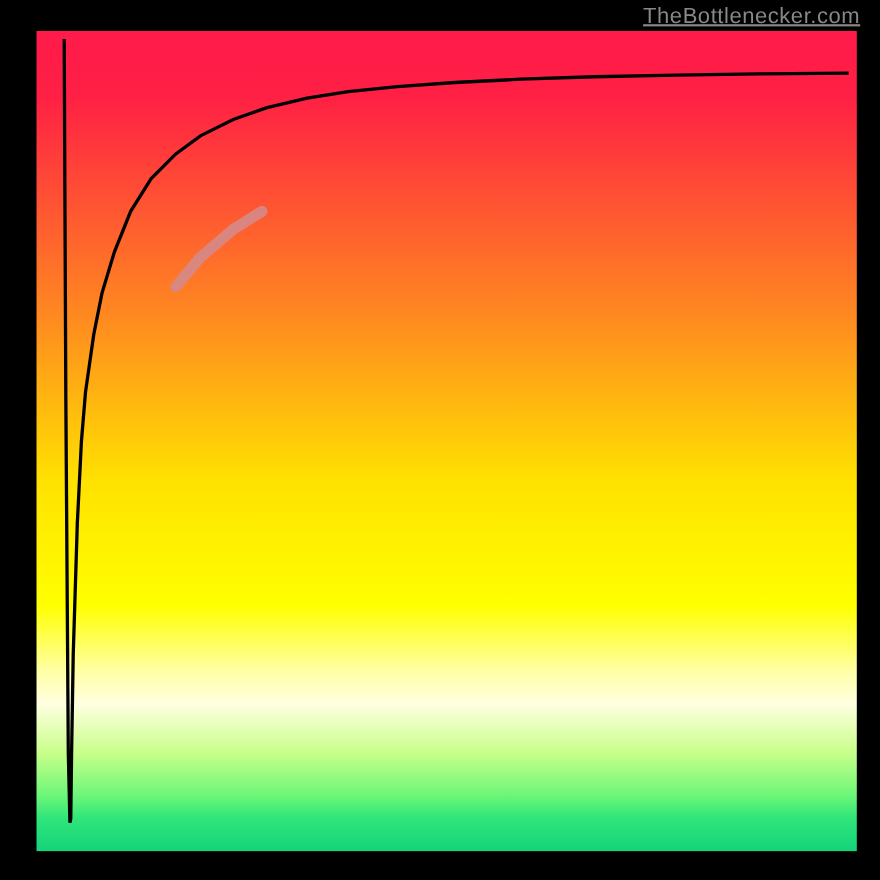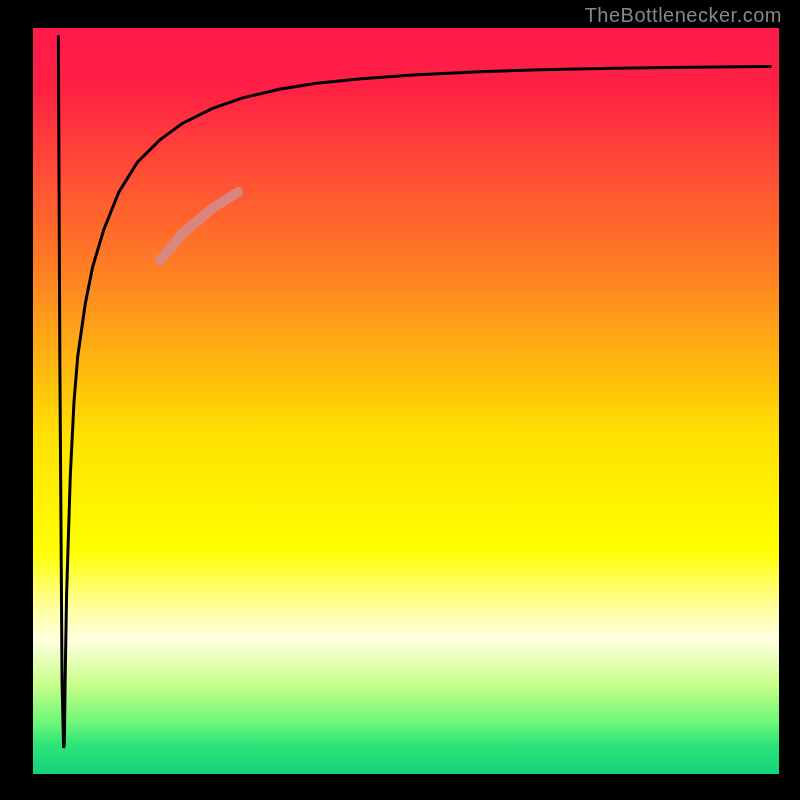--- a/index.html
+++ b/index.html
@@ -17,20 +17,21 @@
   }
   .attribution {
     position: absolute;
     top: 4px;
     right: 18px;
     color: #888;
     font-family: Arial, Helvetica, sans-serif;
     font-size: 20px;
     letter-spacing: 0.5px;
     z-index: 10;
+    text-decoration: underline;
   }
   svg.chart {
     position: absolute;
     top: 0;
     left: 0;
   }
 </style>
 </head>
 <body>
 

